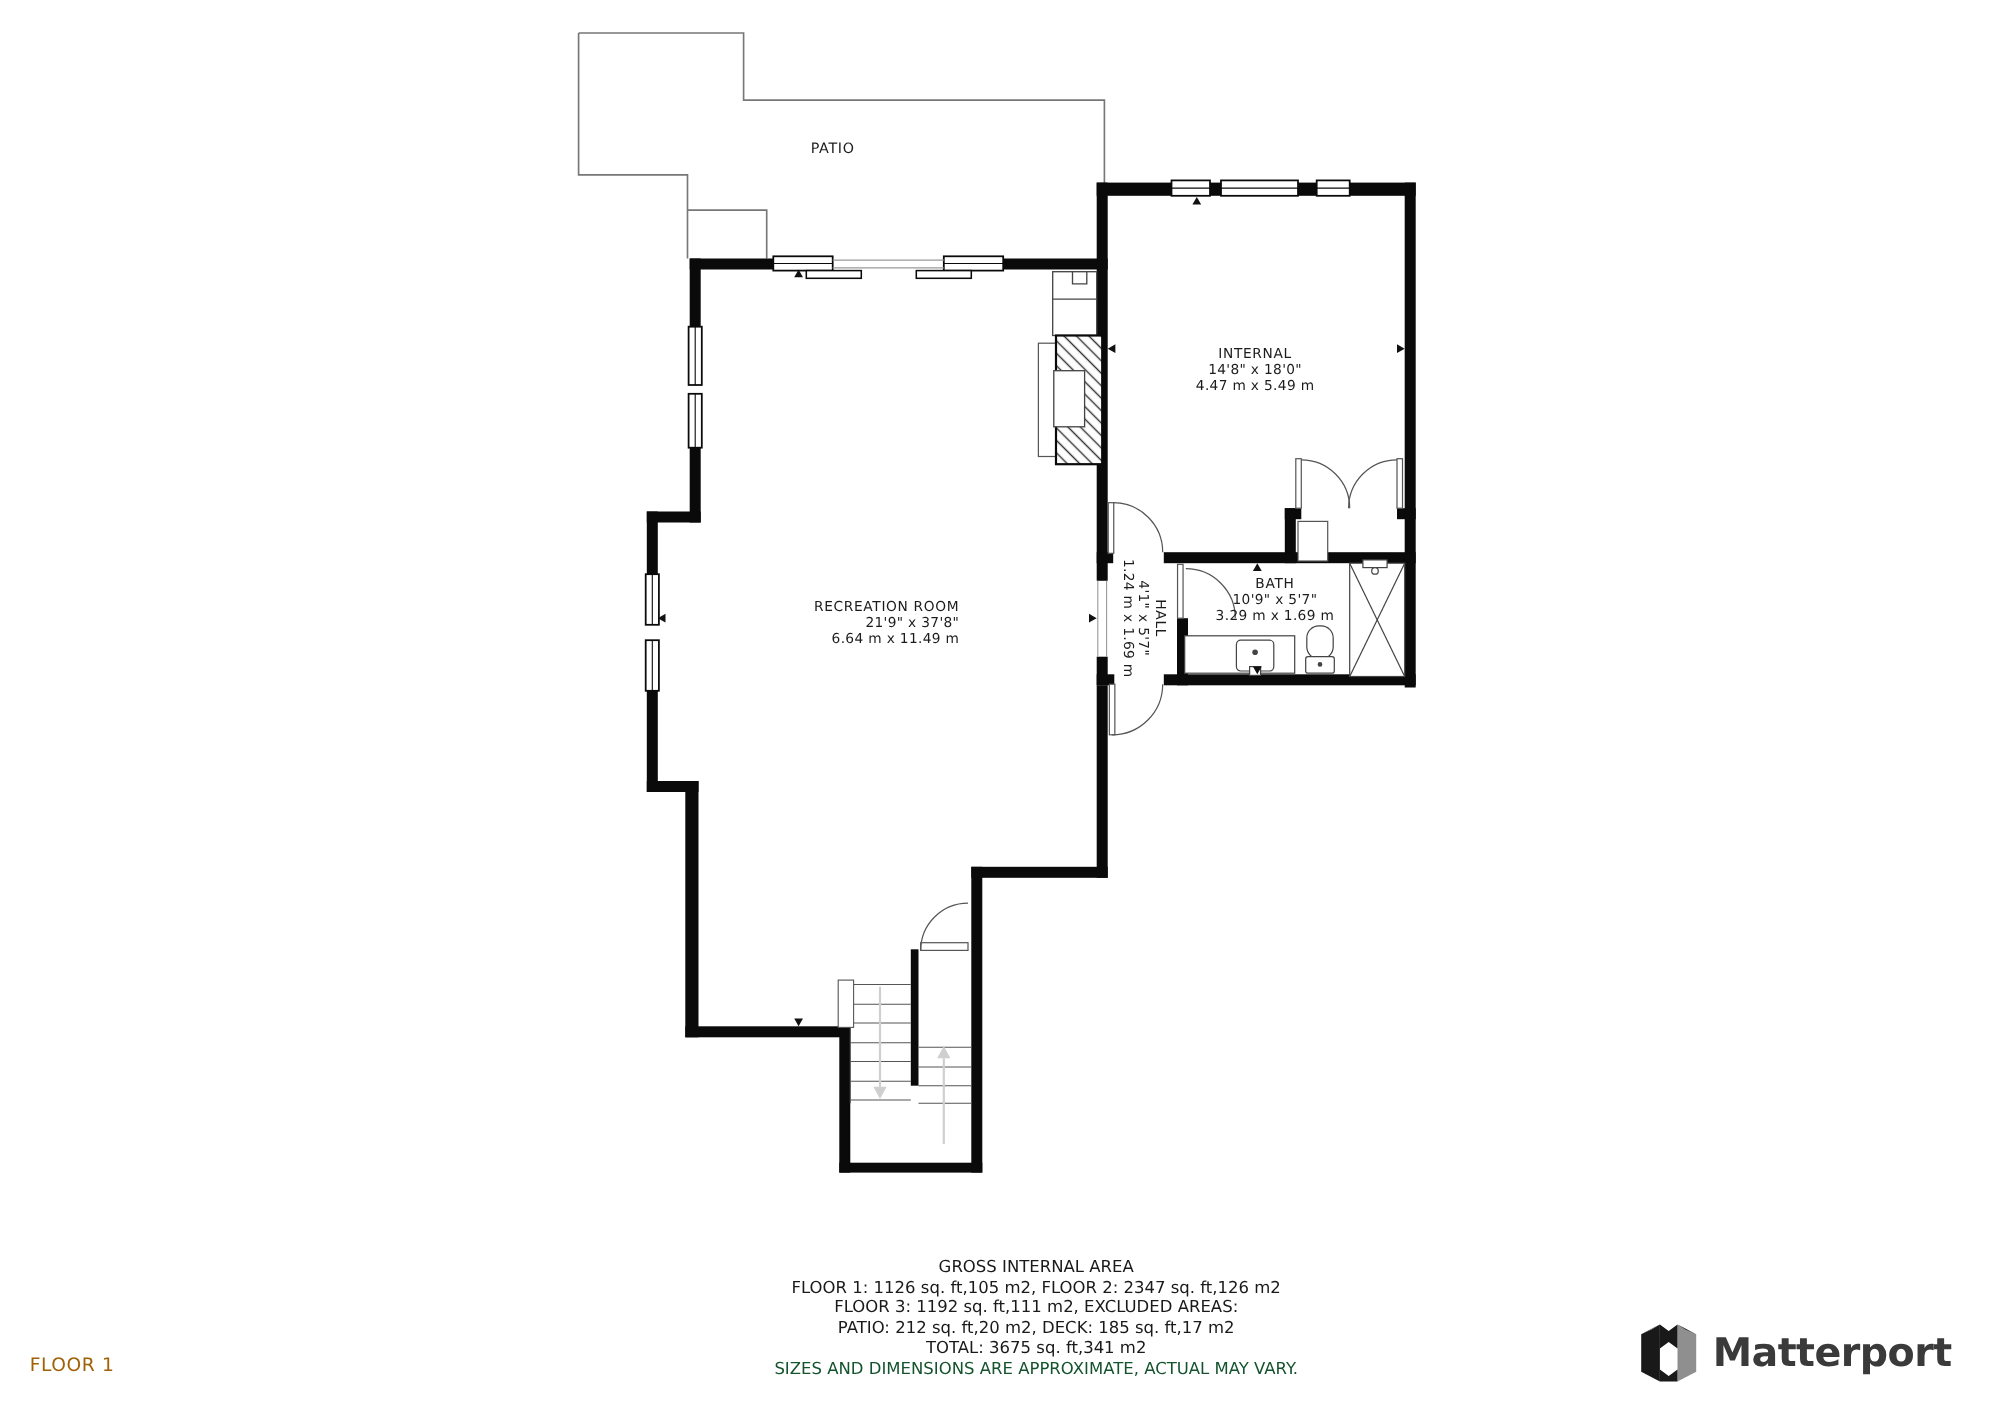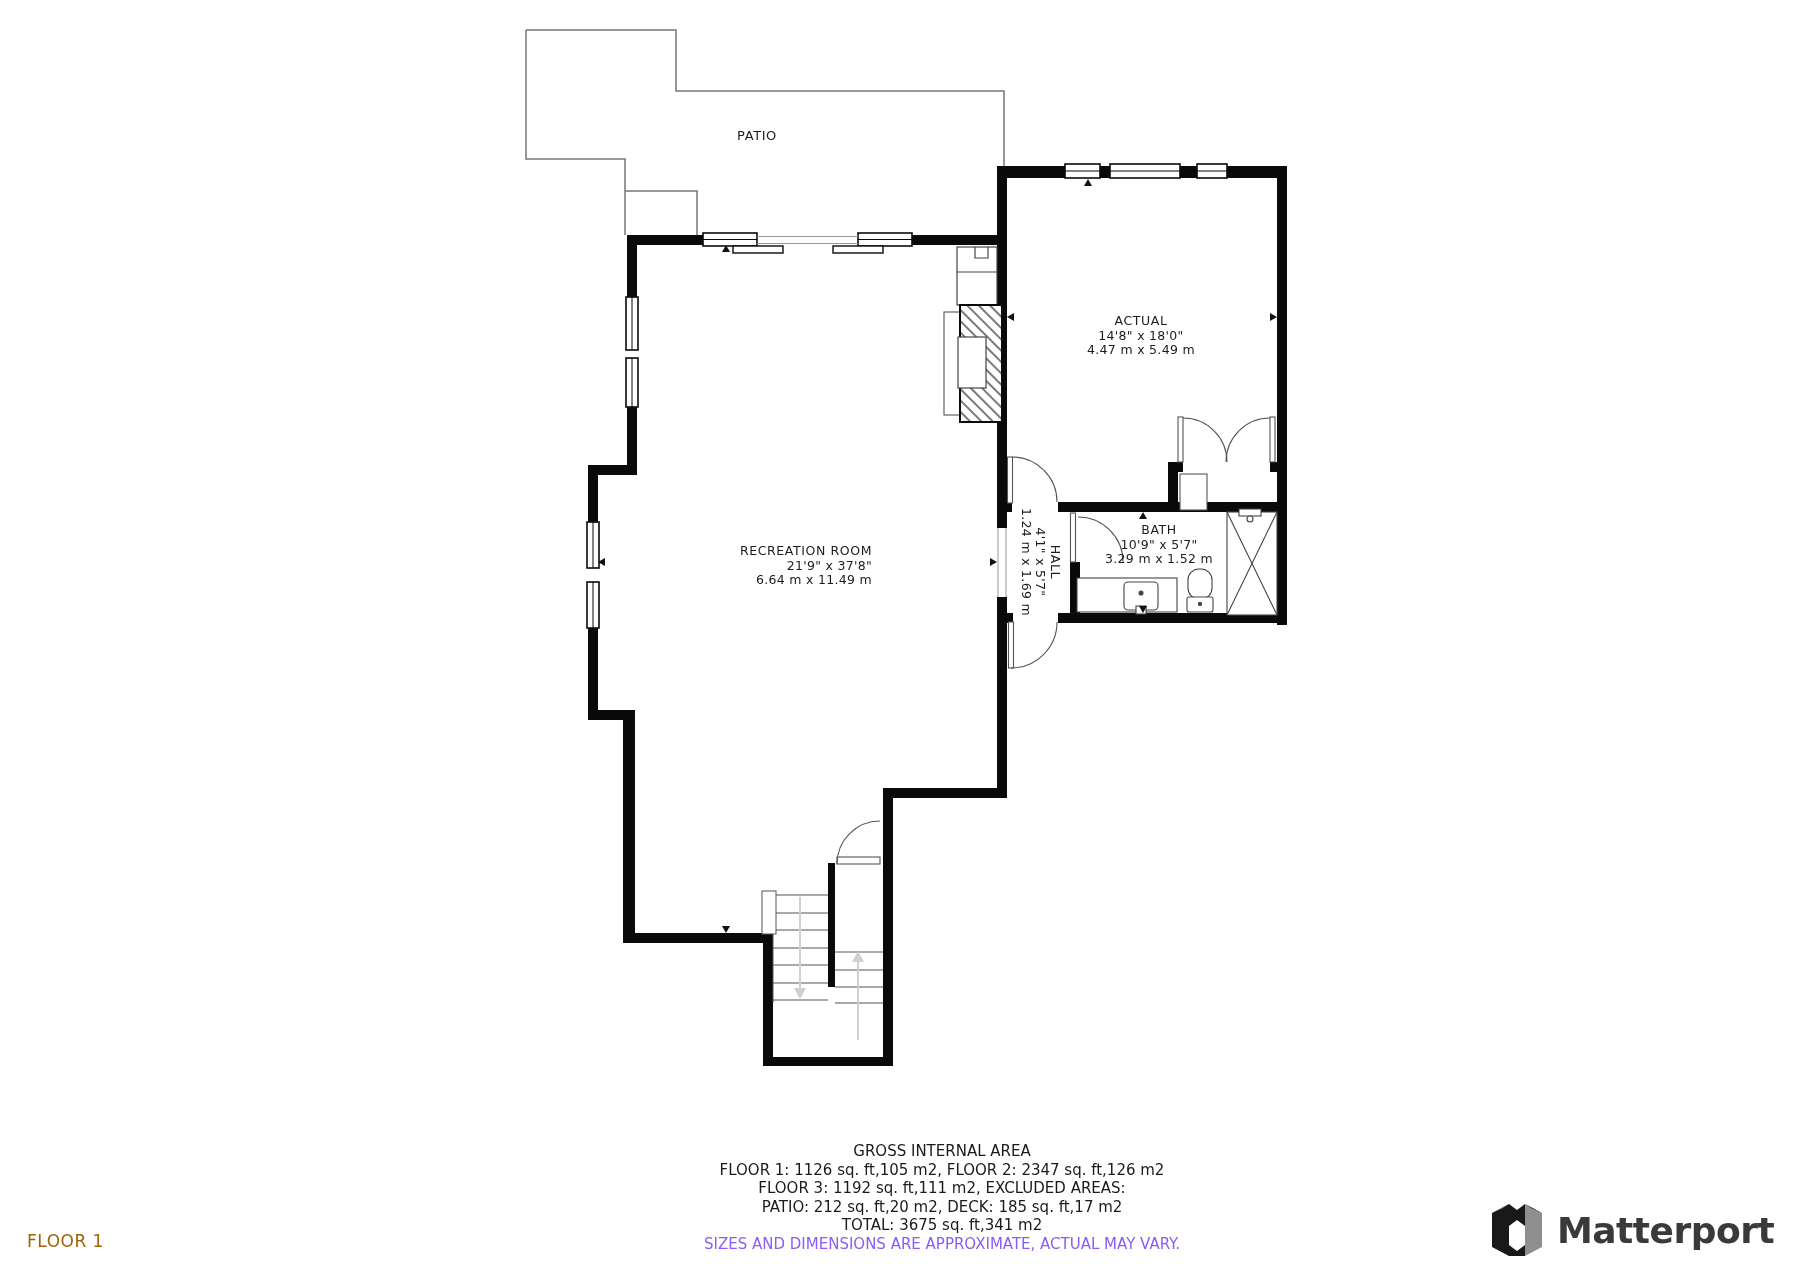--- a/index.html
+++ b/index.html
@@ -7,21 +7,21 @@
        font-family:"DejaVu Sans","Liberation Sans",sans-serif;position:relative;}
   .canvas{position:absolute;inset:0;}
   svg.plan{position:absolute;left:0;top:0;}
   .lbl{position:absolute;transform:translate(-50%,-50%);text-align:center;
        color:#1c1c1c;font-size:12.5px;line-height:14.5px;letter-spacing:.3px;white-space:nowrap;}
   .lbl .nm{letter-spacing:.6px;}
   .rot{transform:translate(-50%,-50%) rotate(90deg);}
   .patio-lbl{font-size:13px;letter-spacing:1px;}
   .summary{position:absolute;left:942px;top:1142px;transform:translateX(-50%);
            text-align:center;color:#1a1a1a;font-size:15px;line-height:18.6px;white-space:nowrap;}
-  .summary .disc{color:#8b5cf6;}
+  .summary .disc{color:#14532d;}
   .floor-tag{position:absolute;left:27px;top:1231px;color:#a16207;font-size:17px;letter-spacing:.5px;}
   .brand{position:absolute;left:1490px;top:1202px;display:flex;align-items:center;gap:13px;}
   .brand .word{font-size:36px;font-weight:bold;color:#3a3a3a;letter-spacing:-0.5px;
                font-family:"DejaVu Sans","Liberation Sans",sans-serif;}
 </style>
 </head>
 <body>
 
 <div class="canvas">
 
@@ -211,35 +211,35 @@
   <div class="nm">PATIO</div>
 </div>
 
 <div class="lbl" style="left:806px;top:566px;text-align:right;">
   <div class="nm">RECREATION ROOM</div>
   <div>21'9" x 37'8"</div>
   <div>6.64 m x 11.49 m</div>
 </div>
 
 <div class="lbl" style="left:1141px;top:336px;">
-  <div class="nm">ACTUAL</div>
+  <div class="nm">INTERNAL</div>
   <div>14'8" x 18'0"</div>
   <div>4.47 m x 5.49 m</div>
 </div>
 
 <div class="lbl rot" style="left:1040px;top:562px;">
   <div class="nm">HALL</div>
   <div>4'1" x 5'7"</div>
   <div>1.24 m x 1.69 m</div>
 </div>
 
 <div class="lbl" style="left:1159px;top:545px;">
   <div class="nm">BATH</div>
   <div>10'9" x 5'7"</div>
-  <div>3.29 m x 1.52 m</div>
+  <div>3.29 m x 1.69 m</div>
 </div>
 
 <div class="summary">
   <div>GROSS INTERNAL AREA</div>
   <div>FLOOR 1: 1126 sq. ft,105 m2, FLOOR 2: 2347 sq. ft,126 m2</div>
   <div>FLOOR 3: 1192 sq. ft,111 m2, EXCLUDED AREAS:</div>
   <div>PATIO: 212 sq. ft,20 m2, DECK: 185 sq. ft,17 m2</div>
   <div>TOTAL: 3675 sq. ft,341 m2</div>
   <div class="disc">SIZES AND DIMENSIONS ARE APPROXIMATE, ACTUAL MAY VARY.</div>
 </div>

